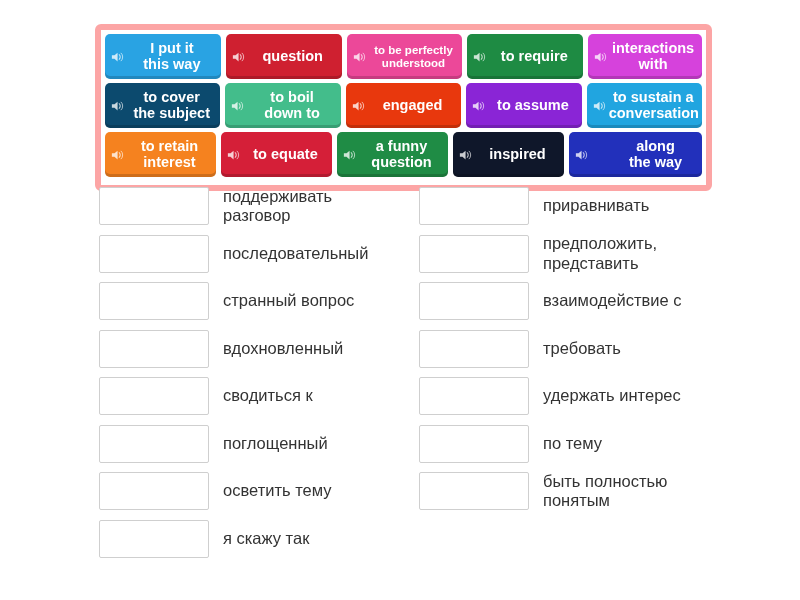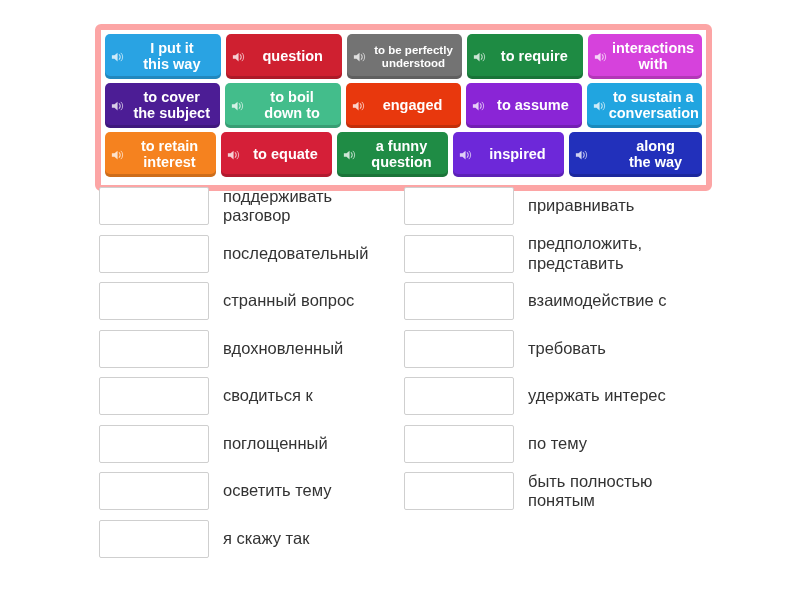--- a/index.html
+++ b/index.html
@@ -84,21 +84,21 @@
     left: 0;
     top: 186px;
     width: 800px;
   }
 
   .col {
     position: absolute;
     top: 0;
   }
   .col-left  { left: 99px;  width: 320px; }
-  .col-right { left: 404px; width: 330px; }
+  .col-right { left: 419px; width: 330px; }
 
   .answer-row {
     display: flex;
     align-items: center;
     height: 40px;
     margin-bottom: 7.5px;
   }
 
   .dropzone {
     width: 110px;
@@ -135,21 +135,21 @@
 this way</span>
         </div>
         <div class="tile" style="background: rgb(207, 32, 48);">
           <svg class="spk" viewBox="0 0 16 16" xmlns="http://www.w3.org/2000/svg">
             <path d="M1 6 L1 10 L4 10 L7.5 13 L7.5 3 L4 6 Z" fill="#ffffff"></path>
             <path d="M9.4 5.4 A3.6 3.6 0 0 1 9.4 10.6" stroke="#ffffff" stroke-width="1.2" fill="none" stroke-linecap="round"></path>
             <path d="M11.6 3.6 A6 6 0 0 1 11.6 12.4" stroke="#ffffff" stroke-width="1.1" fill="none" stroke-linecap="round" opacity="0.85"></path>
           </svg>
           <span class="label">question</span>
         </div>
-        <div class="tile small" style="background: #737373; align-items: center;">
+        <div class="tile small" style="background: #ec4899; align-items: center;">
           <svg class="spk" viewBox="0 0 16 16" xmlns="http://www.w3.org/2000/svg">
             <path d="M1 6 L1 10 L4 10 L7.5 13 L7.5 3 L4 6 Z" fill="#ffffff"></path>
             <path d="M9.4 5.4 A3.6 3.6 0 0 1 9.4 10.6" stroke="#ffffff" stroke-width="1.2" fill="none" stroke-linecap="round"></path>
             <path d="M11.6 3.6 A6 6 0 0 1 11.6 12.4" stroke="#ffffff" stroke-width="1.1" fill="none" stroke-linecap="round" opacity="0.85"></path>
           </svg>
           <span class="label">to be perfectly
 understood</span>
         </div>
         <div class="tile" style="background: rgb(30, 139, 67);">
           <svg class="spk" viewBox="0 0 16 16" xmlns="http://www.w3.org/2000/svg">
@@ -163,21 +163,21 @@
           <svg class="spk" viewBox="0 0 16 16" xmlns="http://www.w3.org/2000/svg">
             <path d="M1 6 L1 10 L4 10 L7.5 13 L7.5 3 L4 6 Z" fill="#ffffff"></path>
             <path d="M9.4 5.4 A3.6 3.6 0 0 1 9.4 10.6" stroke="#ffffff" stroke-width="1.2" fill="none" stroke-linecap="round"></path>
             <path d="M11.6 3.6 A6 6 0 0 1 11.6 12.4" stroke="#ffffff" stroke-width="1.1" fill="none" stroke-linecap="round" opacity="0.85"></path>
           </svg>
           <span class="label">interactions
 with</span>
         </div>
       </div>
       <div class="tile-row">
-        <div class="tile" style="background: #4c1d95;">
+        <div class="tile" style="background: #0c4a6e;">
           <svg class="spk" viewBox="0 0 16 16" xmlns="http://www.w3.org/2000/svg">
             <path d="M1 6 L1 10 L4 10 L7.5 13 L7.5 3 L4 6 Z" fill="#ffffff"></path>
             <path d="M9.4 5.4 A3.6 3.6 0 0 1 9.4 10.6" stroke="#ffffff" stroke-width="1.2" fill="none" stroke-linecap="round"></path>
             <path d="M11.6 3.6 A6 6 0 0 1 11.6 12.4" stroke="#ffffff" stroke-width="1.1" fill="none" stroke-linecap="round" opacity="0.85"></path>
           </svg>
           <span class="label">to cover
 the subject</span>
         </div>
         <div class="tile" style="background: rgb(67, 189, 139);">
           <svg class="spk" viewBox="0 0 16 16" xmlns="http://www.w3.org/2000/svg">
@@ -234,21 +234,21 @@
         </div>
         <div class="tile" style="background: rgb(31, 140, 69);">
           <svg class="spk" viewBox="0 0 16 16" xmlns="http://www.w3.org/2000/svg">
             <path d="M1 6 L1 10 L4 10 L7.5 13 L7.5 3 L4 6 Z" fill="#ffffff"></path>
             <path d="M9.4 5.4 A3.6 3.6 0 0 1 9.4 10.6" stroke="#ffffff" stroke-width="1.2" fill="none" stroke-linecap="round"></path>
             <path d="M11.6 3.6 A6 6 0 0 1 11.6 12.4" stroke="#ffffff" stroke-width="1.1" fill="none" stroke-linecap="round" opacity="0.85"></path>
           </svg>
           <span class="label">a funny
 question</span>
         </div>
-        <div class="tile" style="background: #6d28d9;">
+        <div class="tile" style="background: #0f172a;">
           <svg class="spk" viewBox="0 0 16 16" xmlns="http://www.w3.org/2000/svg">
             <path d="M1 6 L1 10 L4 10 L7.5 13 L7.5 3 L4 6 Z" fill="#ffffff"></path>
             <path d="M9.4 5.4 A3.6 3.6 0 0 1 9.4 10.6" stroke="#ffffff" stroke-width="1.2" fill="none" stroke-linecap="round"></path>
             <path d="M11.6 3.6 A6 6 0 0 1 11.6 12.4" stroke="#ffffff" stroke-width="1.1" fill="none" stroke-linecap="round" opacity="0.85"></path>
           </svg>
           <span class="label">inspired</span>
         </div>
         <div class="tile" style="background: rgb(34, 48, 187); padding-left: 44px;">
           <svg class="spk" viewBox="0 0 16 16" xmlns="http://www.w3.org/2000/svg">
             <path d="M1 6 L1 10 L4 10 L7.5 13 L7.5 3 L4 6 Z" fill="#ffffff"></path>

